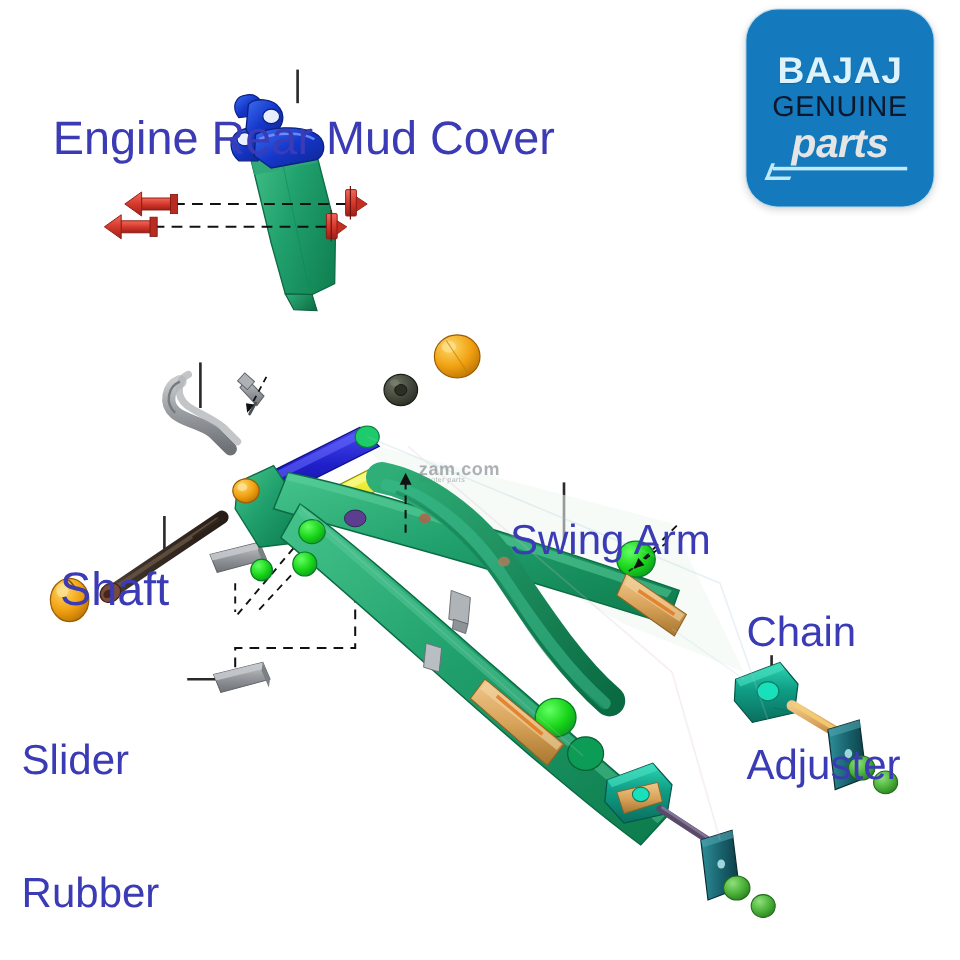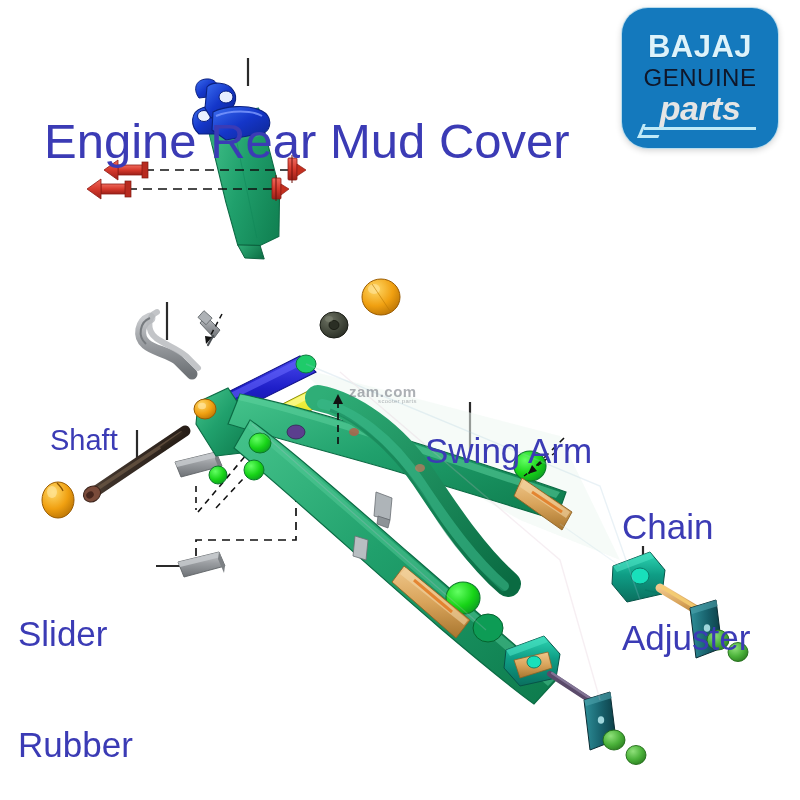--- a/index.html
+++ b/index.html
@@ -27,35 +27,35 @@
   .callout {
     position: absolute;
     color: #3b3bb5;
     font-family: "Liberation Sans", sans-serif;
     font-weight: 400;
     line-height: 1.06;
     white-space: pre;
     letter-spacing: 0px;
     user-select: none;
   }
-  .callout.l-mud      { left: 44px;  top: 12px;  font-size: 49px; }
+  .callout.l-mud      { left: 44px;  top: 12px;  font-size: 39px; }
   .callout.l-slider   { left: 82px;  top: 258px; font-size: 35px; }
-  .callout.l-shaft    { left: 50px;  top: 364px; font-size: 29px; }
+  .callout.l-shaft    { left: 50px;  top: 388px; font-size: 39px; }
   .callout.l-rubber   { left: 18px;  top: 541px; font-size: 35px; }
   .callout.l-swing    { left: 425px; top: 358px; font-size: 35px; }
   .callout.l-adjuster { left: 622px; top: 434px; font-size: 35px; }
   .callout .ln { display: block; }
 
   
   #logo-badge {
     position: absolute;
     left: 622px;
     top: 8px;
     width: 156px;
-    height: 140px;
+    height: 164px;
     border-radius: 26px;
     background: #1479bd;
     background: linear-gradient(145deg, #2081c4 0%, #1176bb 45%, #0f6ea f 100%);
     box-shadow: 0 0 0 1px #b9dced, 0 2px 7px rgba(0,0,0,0.20);
     overflow: hidden;
   }
   #logo-inner {
     position: absolute;
     inset: 0;
     display: flex;
@@ -115,21 +115,20 @@
     position: absolute;
     left: 349px;
     top: 385px;
     font-family: "Liberation Sans", sans-serif;
     font-size: 15px;
     font-weight: bold;
     color: rgba(105,112,120,0.55);
     letter-spacing: 0.5px;
     user-select: none;
     line-height: 0.95;
-    text-align: right;
   }
   #watermark .wm-sub {
     display: block;
     font-size: 6px;
     font-weight: normal;
     letter-spacing: 0.3px;
     color: rgba(105,112,120,0.5);
   }
 </style>
 </head>

